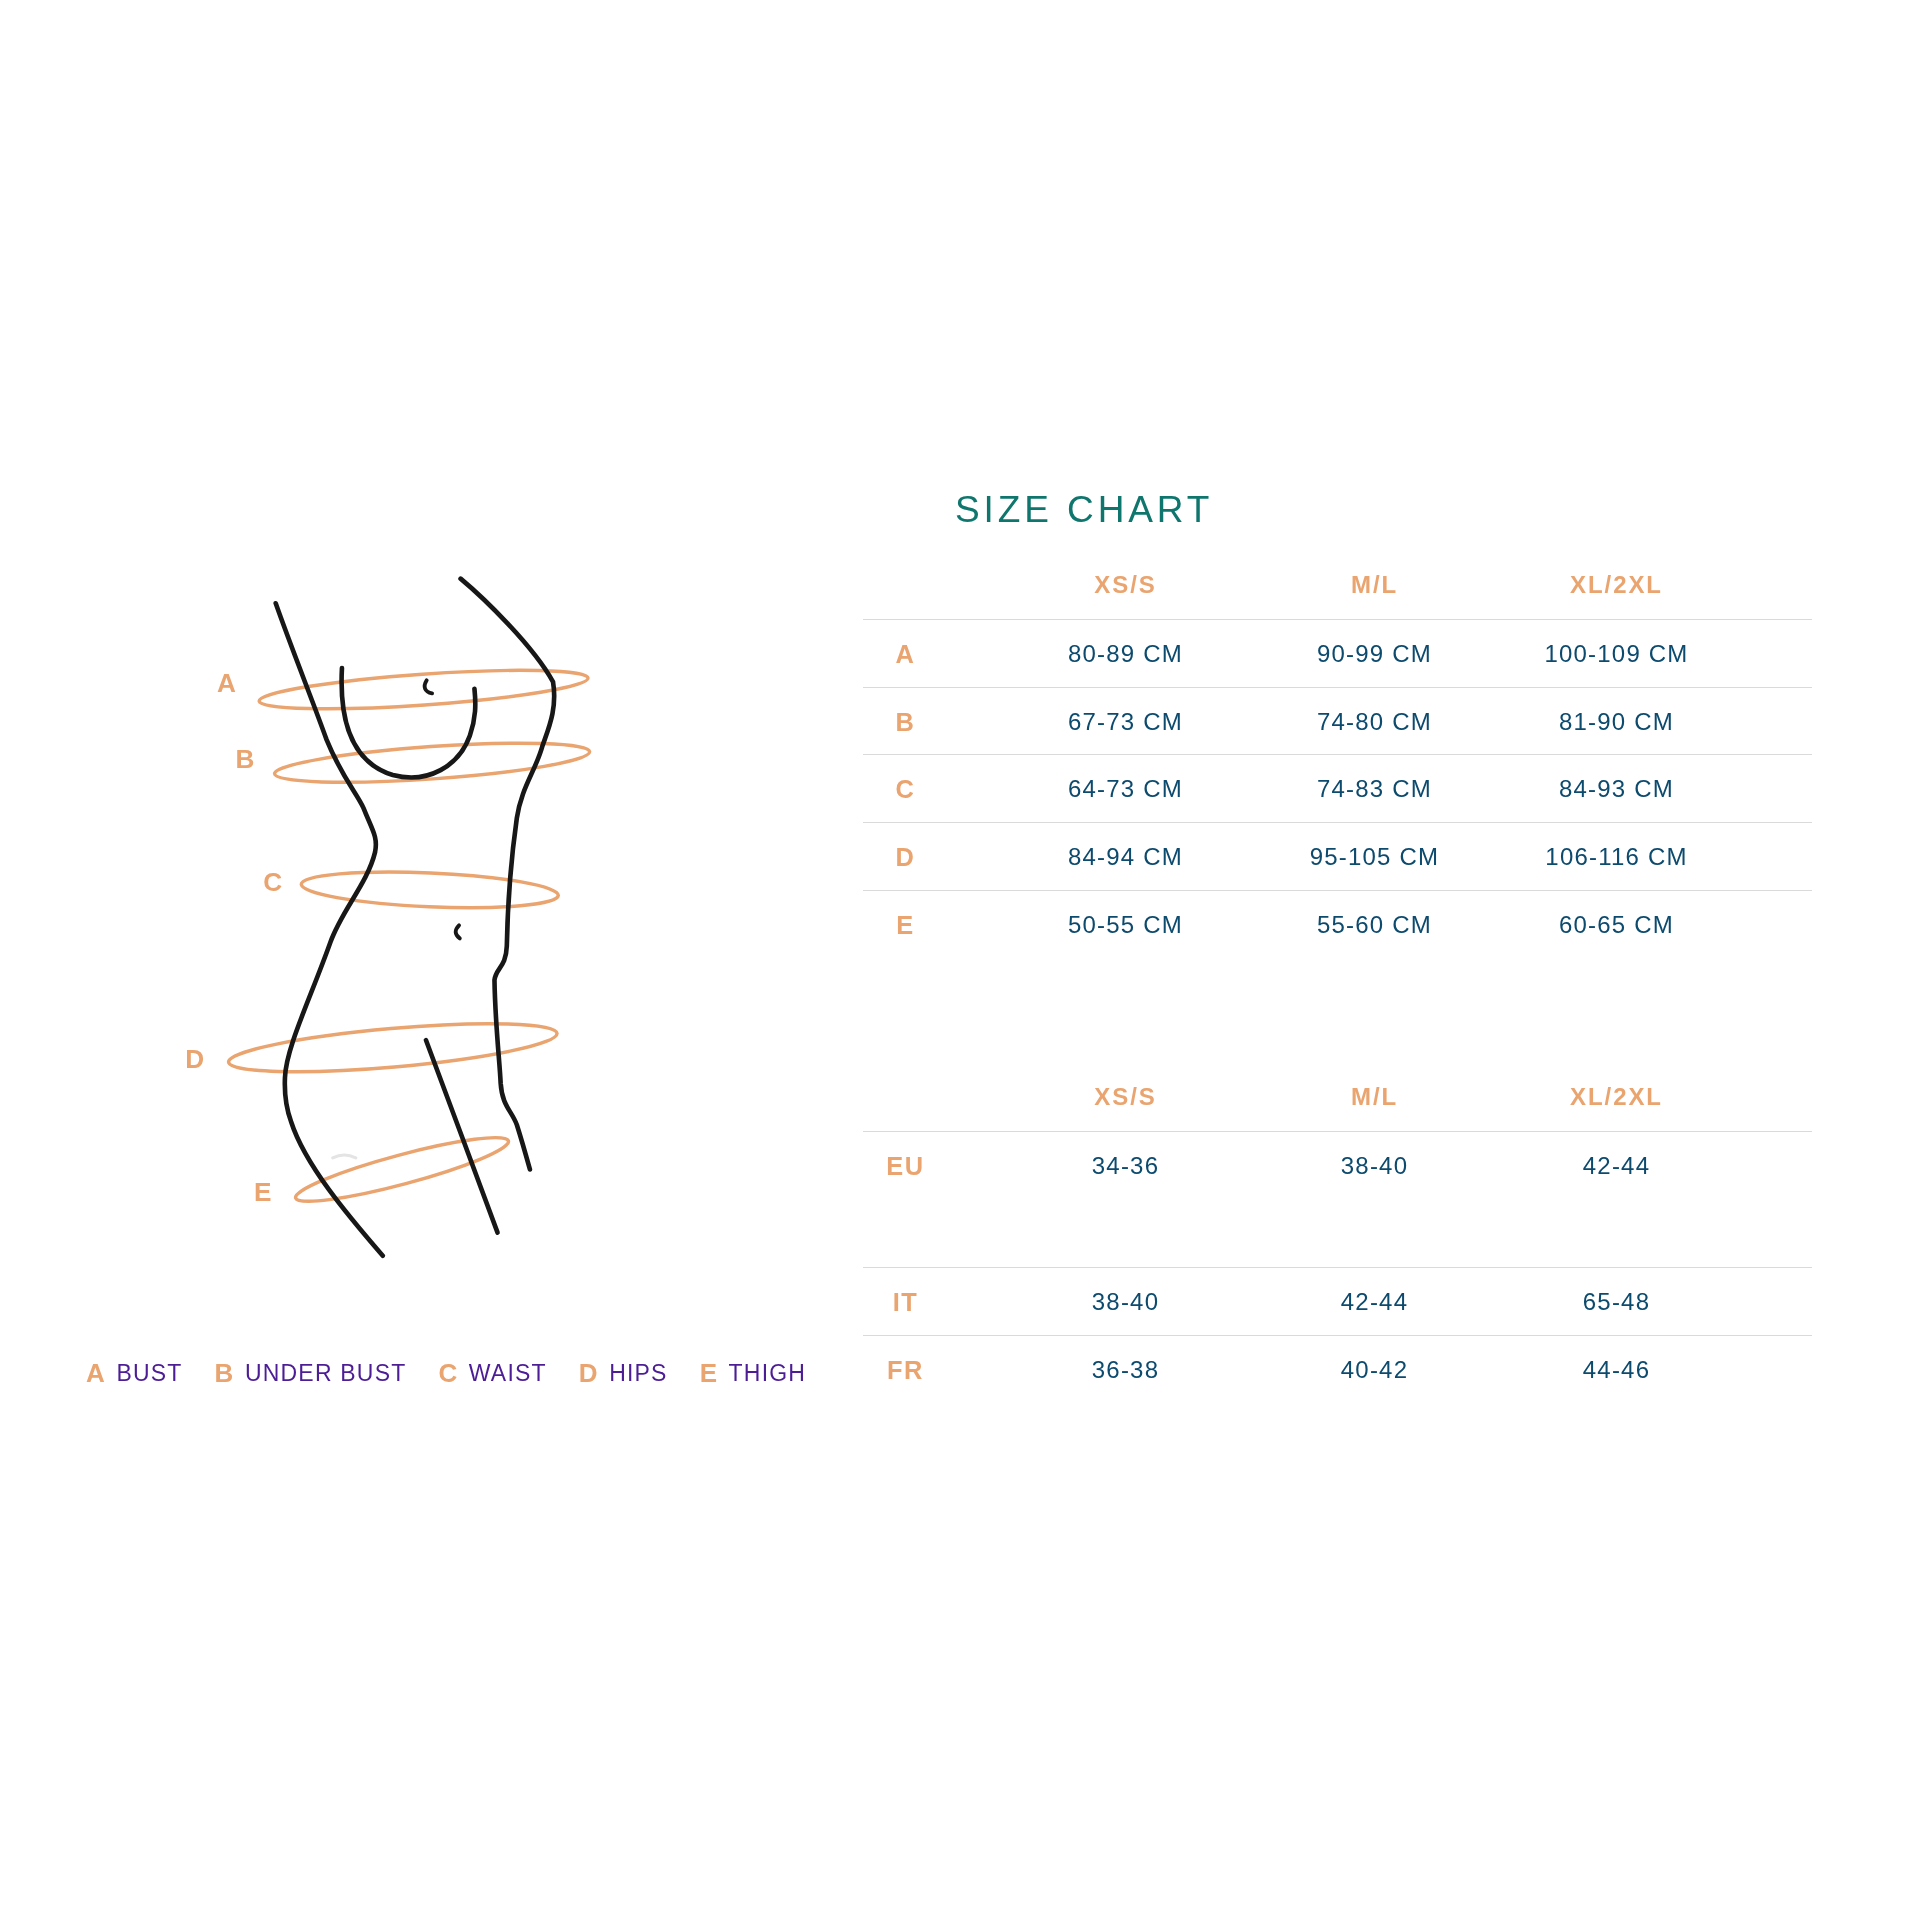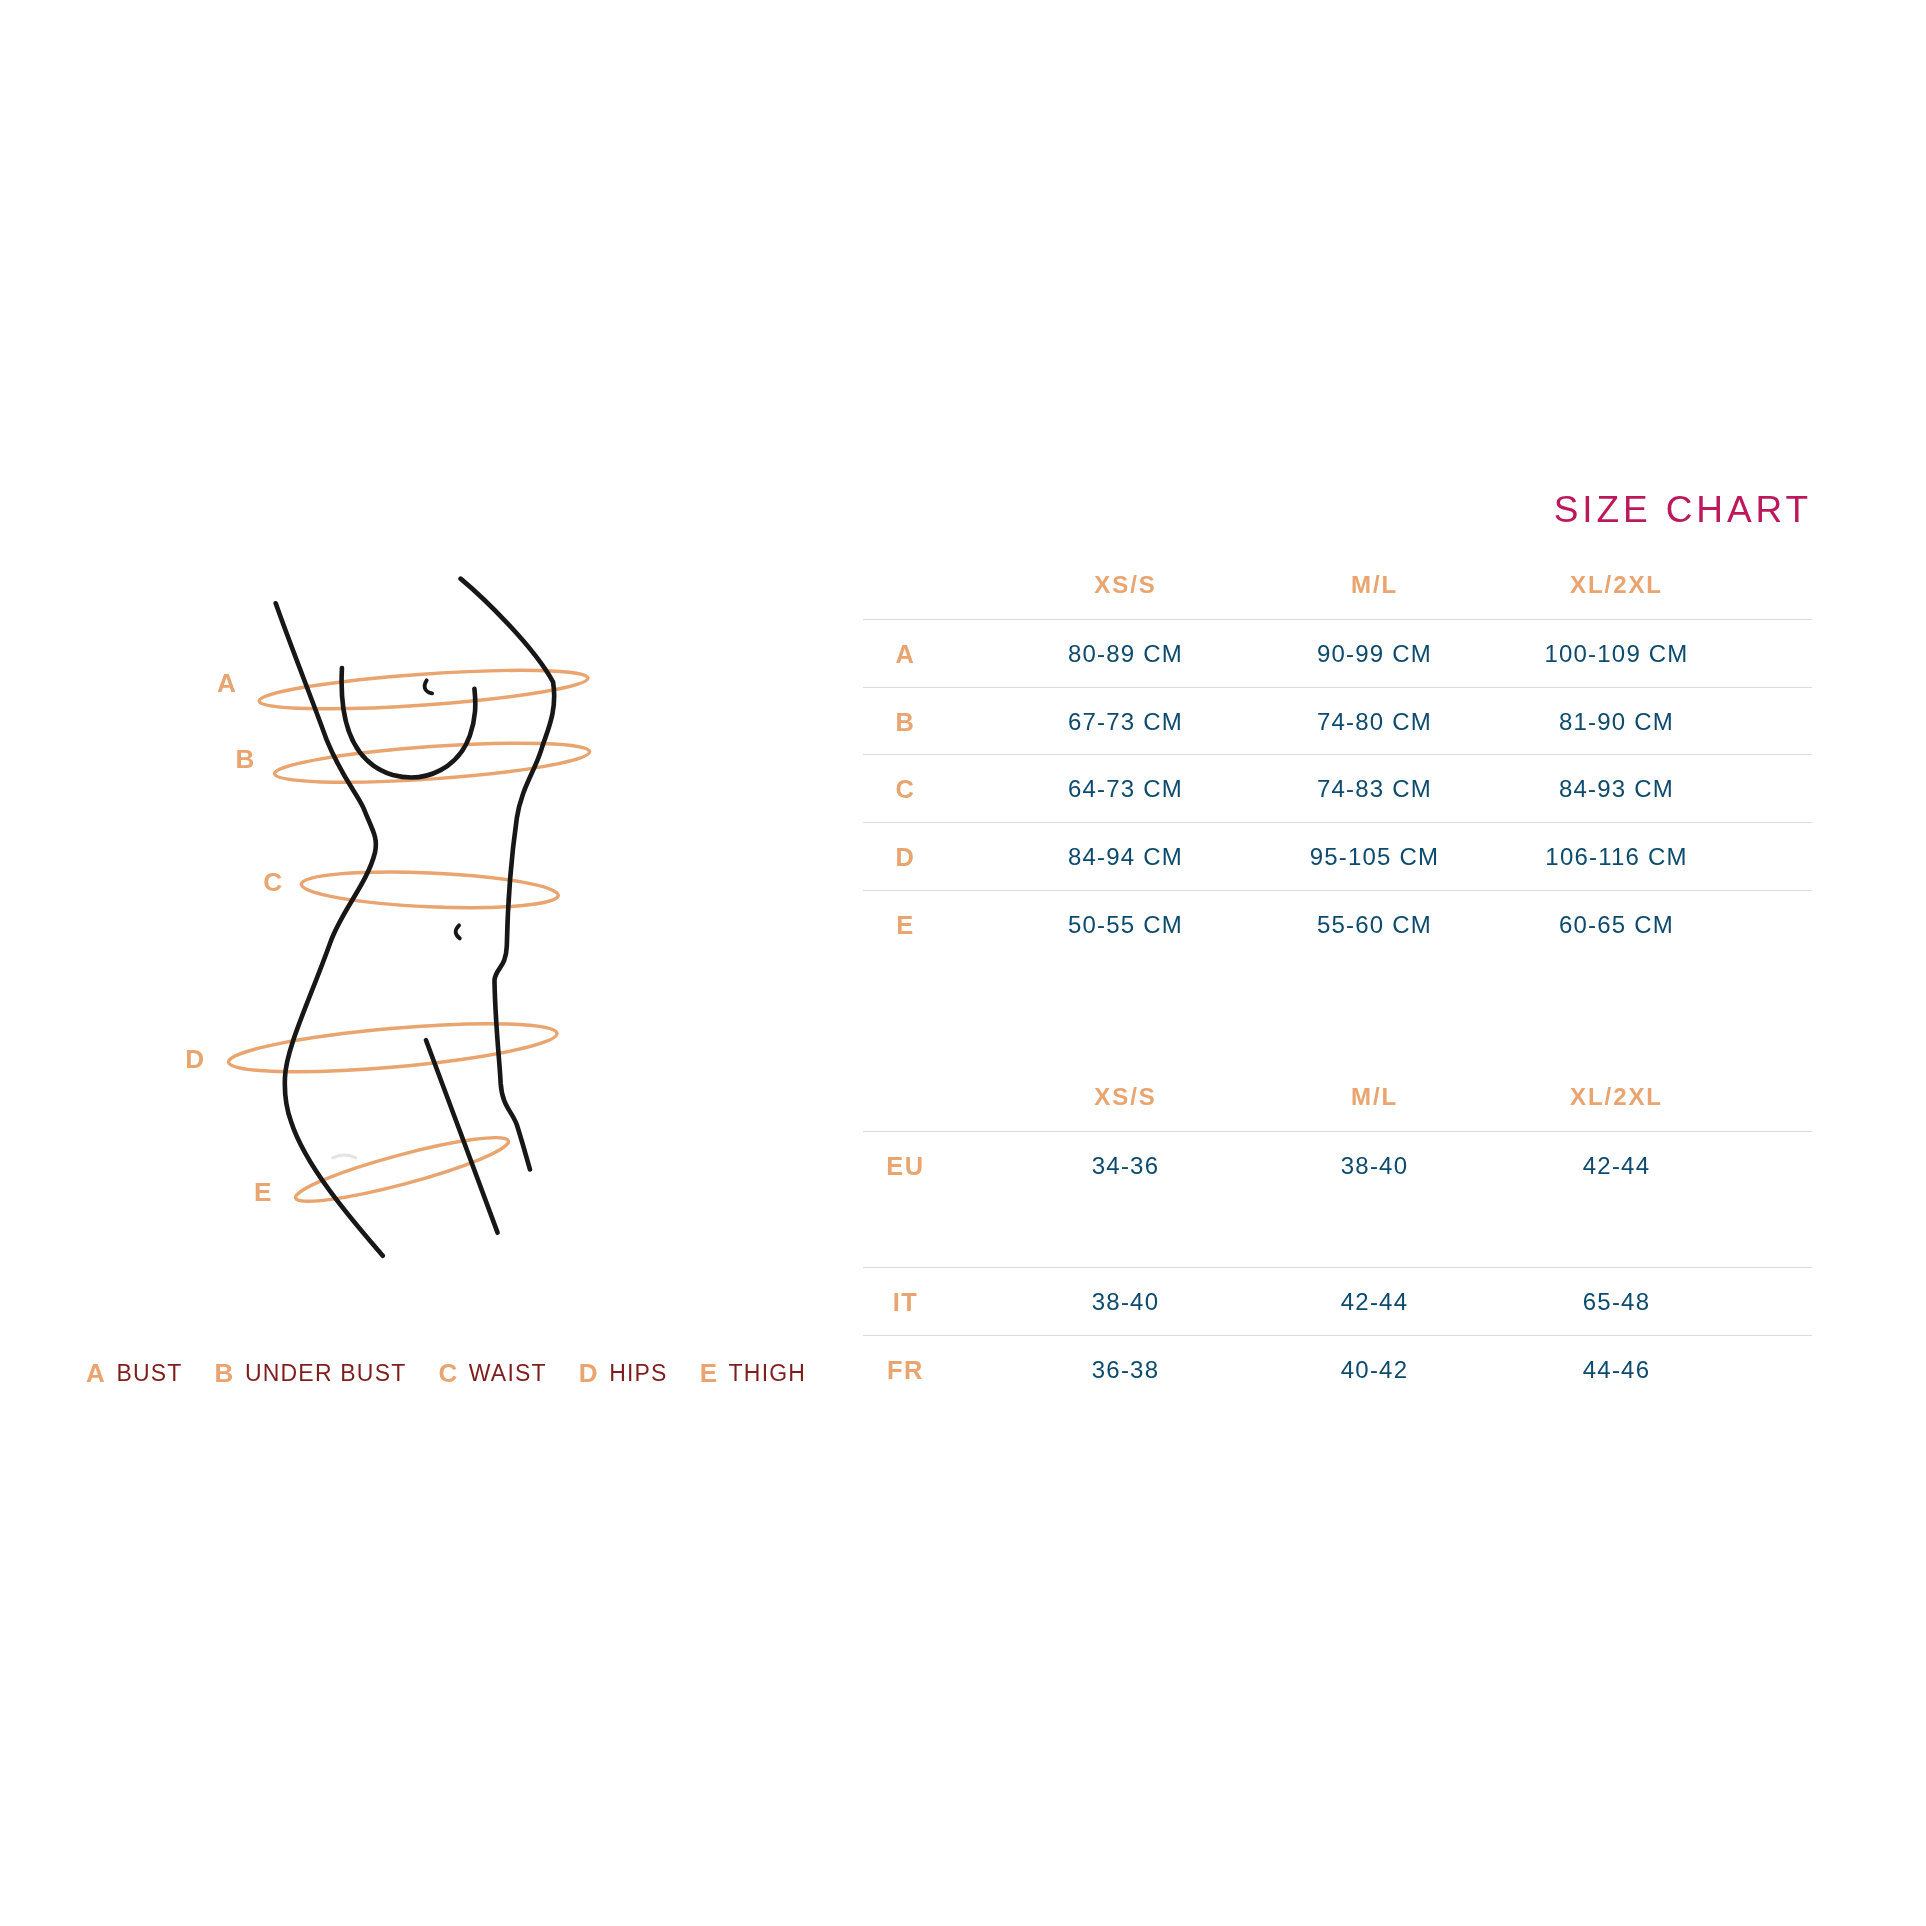--- a/index.html
+++ b/index.html
@@ -7,23 +7,23 @@
     position:relative;
     width:1926px; height:1926px;
     background:#ffffff;
     font-family:"Liberation Sans", sans-serif;
     overflow:hidden;
   }
 
   
   .section-title {
     position:absolute; left:955px; width:857px;
-    text-align:right;
+    text-align:left;
     font-size:37px; font-weight:300; letter-spacing:3.9px;
-    color:#be185d;
+    color:#0f766e;
     line-height:52px;
     white-space:nowrap;
   }
   #size-chart-title   { top:484px; }
   #size-converter-title { top:999px; }
 
   
   .trow {
     position:absolute; left:863px; width:949px; height:68px;
   }
@@ -43,21 +43,21 @@
   .legend {
     position:absolute; left:86px; top:1350px; height:46px;
     display:flex; align-items:center;
   }
   .legend-item { display:flex; align-items:center; margin-right:32px; }
   .legend-letter {
     font-size:26px; font-weight:bold; color:#e9a46f;
     margin-right:10.8px; letter-spacing:0.8px;
   }
   .legend-word {
-    font-size:23px; color:#7f1d1d; letter-spacing:1.2px;text-align:right;
+    font-size:23px; color:#4c1d95; letter-spacing:1.2px;text-align:right;
   }
 
   
   .footnote {
     position:absolute; left:175px; top:1453px; width:1541px;
     text-align:center;
     font-size:17px; letter-spacing:0.6px; color:#333333;
     line-height:23px;
   }
 

